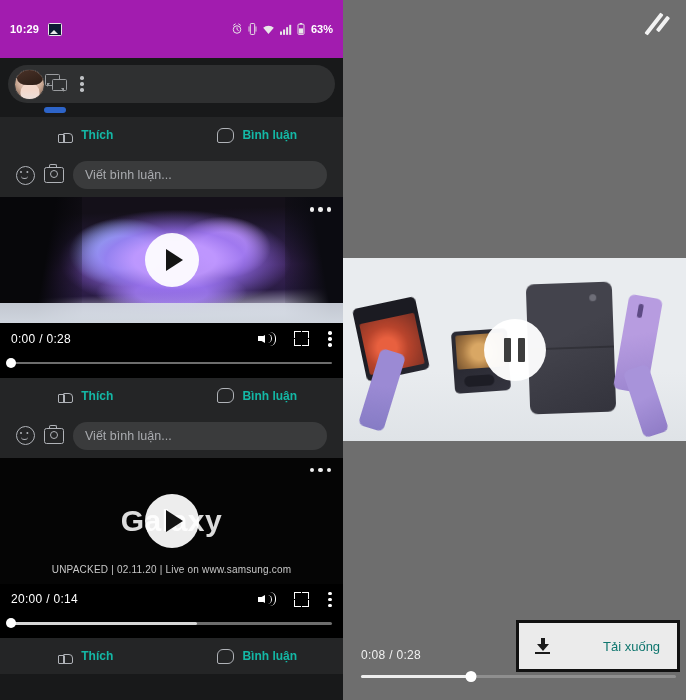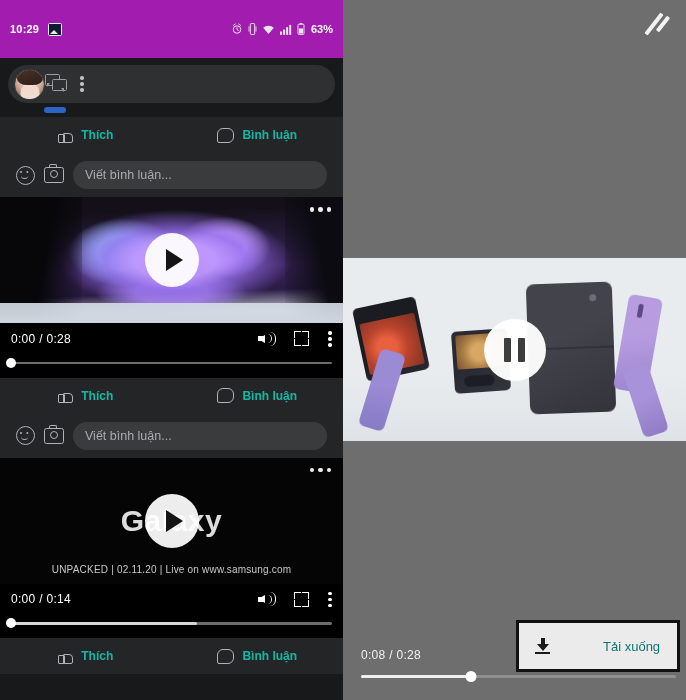--- a/index.html
+++ b/index.html
@@ -328,21 +328,21 @@
             <i></i>
             <i></i>
             <i></i>
           </div>
         <div class="play-btn">
             <i></i>
           </div>
       </div>
       <div class="vctrl">
         <div class="vctrl-row">
-          <span class="vtime">0:00 / 0:14</span>
+          <span class="vtime">20:00 / 0:14</span>
           <span class="vctrl-icons">
             <span class="spk">
                 <i class="cone"></i>
                 <i class="box"></i>
                 <i class="w1"></i>
                 <i class="w2"></i>
               </span>
             <span class="fscr">
                 <b></b>
                 <b></b>

